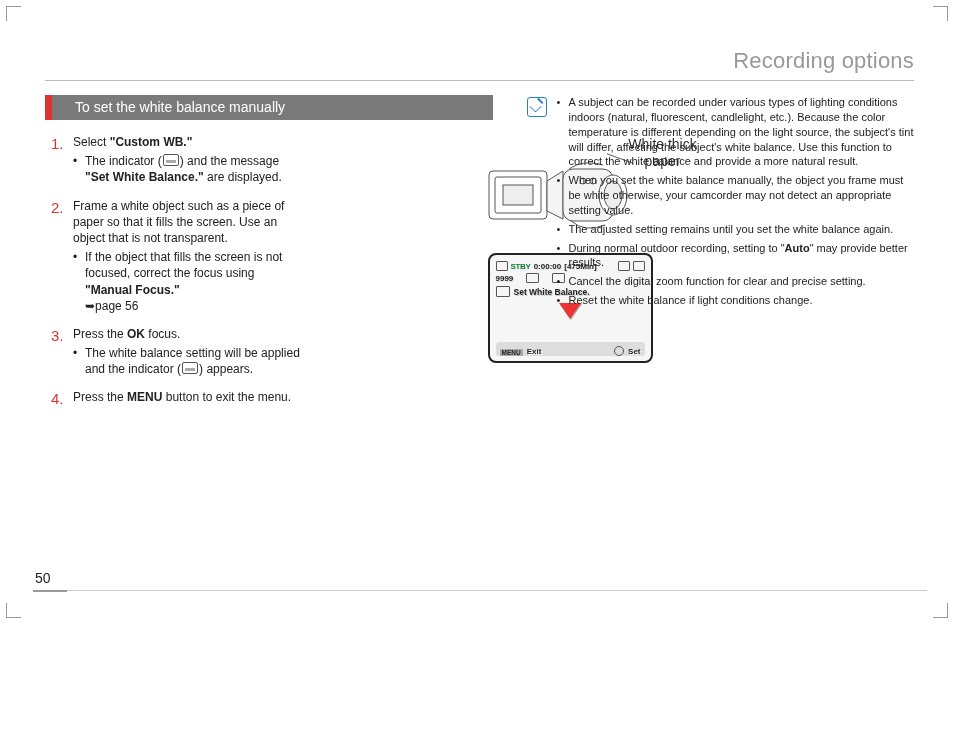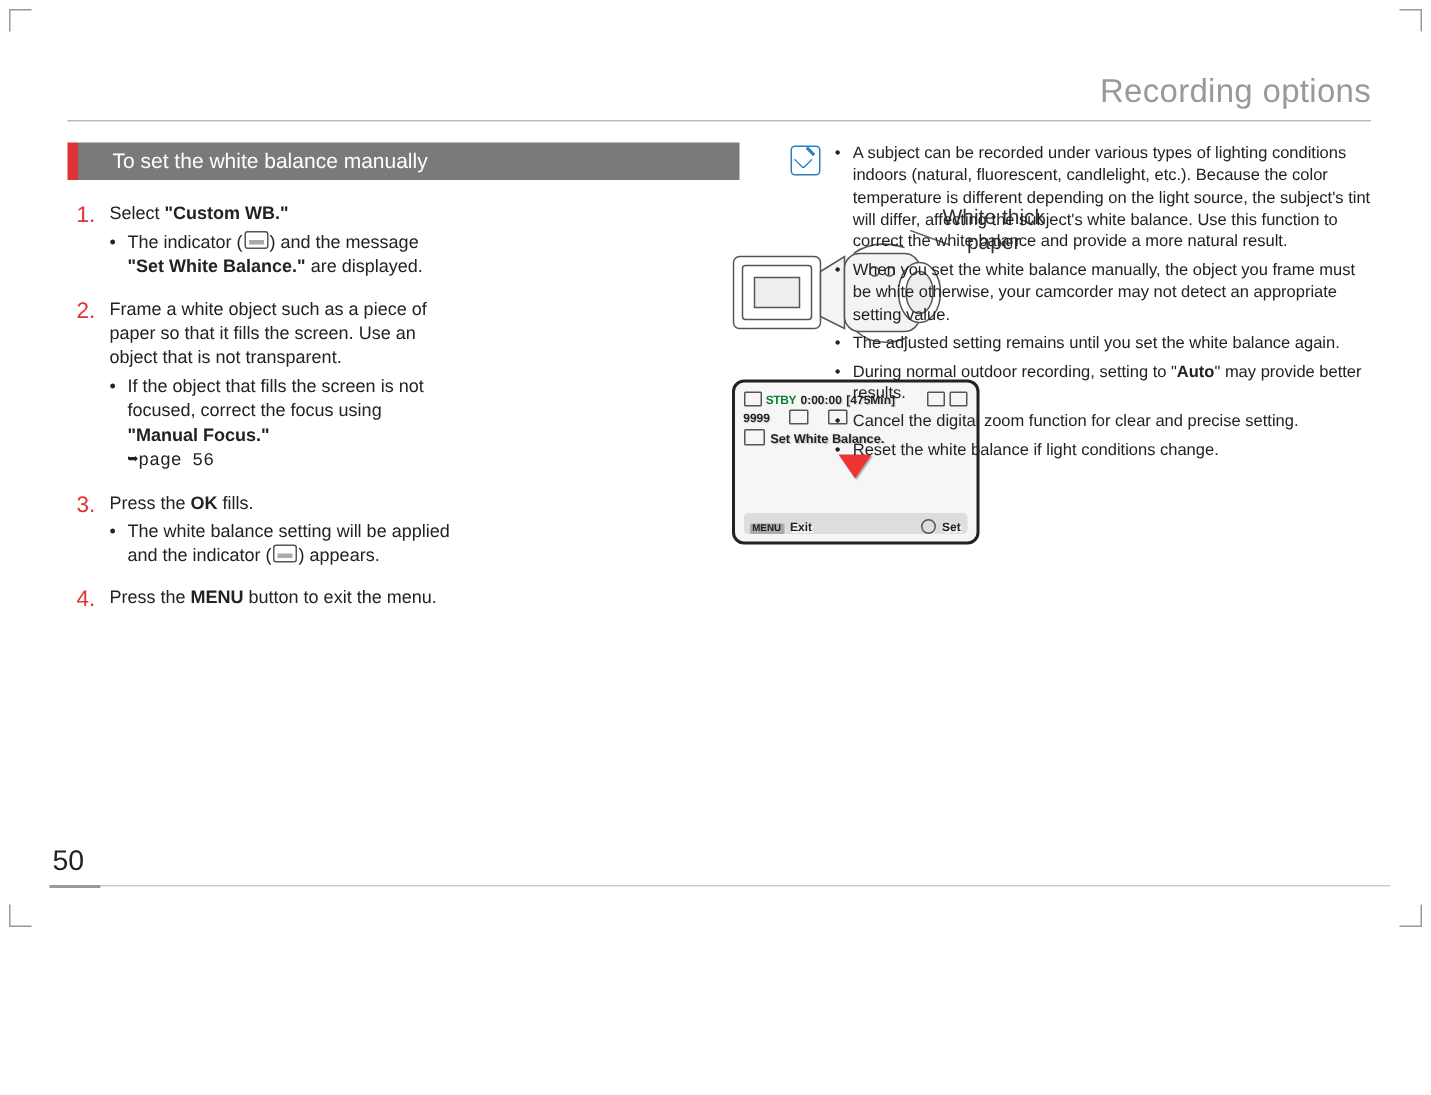--- a/index.html
+++ b/index.html
@@ -128,21 +128,21 @@
     background: #fff;
   }
   .icon-inline::after {
     content: "";
     position: absolute;
     left: 2px; right: 2px; bottom: 2px;
     height: 3px;
     background: #555;
     opacity: 0.5;
   }
-  .arrow-ref { font-family: Liberation Mono, monospace; text-align: center; }
+  .arrow-ref { font-family: Liberation Sans, sans-serif; text-align: center; }
 
   
   .illus-wrap {
     position: absolute;
     right: -160px;
     top: 46px;
     width: 170px;
   }
   .illus-label {
     position: absolute;
@@ -298,21 +298,21 @@
     content: "•";
     position: absolute;
     left: 0;
     top: 0;
   }
 
   .page-number {
     position: absolute;
     left: 35px;
     bottom: 38px;
-    font-size: 19px;
+    font-size: 14px;
     color: #222;
   }
   .pn-rule {
     position: absolute;
     left: 33px;
     bottom: 32px;
     width: 34px;
     height: 2px;
     background: #999;
   }
@@ -357,21 +357,21 @@
         <li>
           <span>Frame a white object such as a piece of paper so that it fills the screen. Use an object that is not transparent.</span>
           <ul class="sub">
             <li>
               <span>If the object that fills the screen is not focused, correct the focus using </span><span class="bold">"Manual Focus."</span><br><span class="arrow-ref"> ➥page 56</span>
             </li>
           </ul>
         </li>
 
         <li class="wide">
-          <span>Press the </span><span class="bold">OK</span><span> fills.</span>
+          <span>Press the </span><span class="bold">OK</span><span> focus.</span>
           <ul class="sub">
             <li>
               <span>The white balance setting will be applied and the indicator (</span><span class="icon-inline"></span><span>) appears.</span>
             </li>
           </ul>
         </li>
 
         <li class="wide">
           <span>Press the </span><span class="bold">MENU</span><span> button to exit the menu.</span>
         </li>

